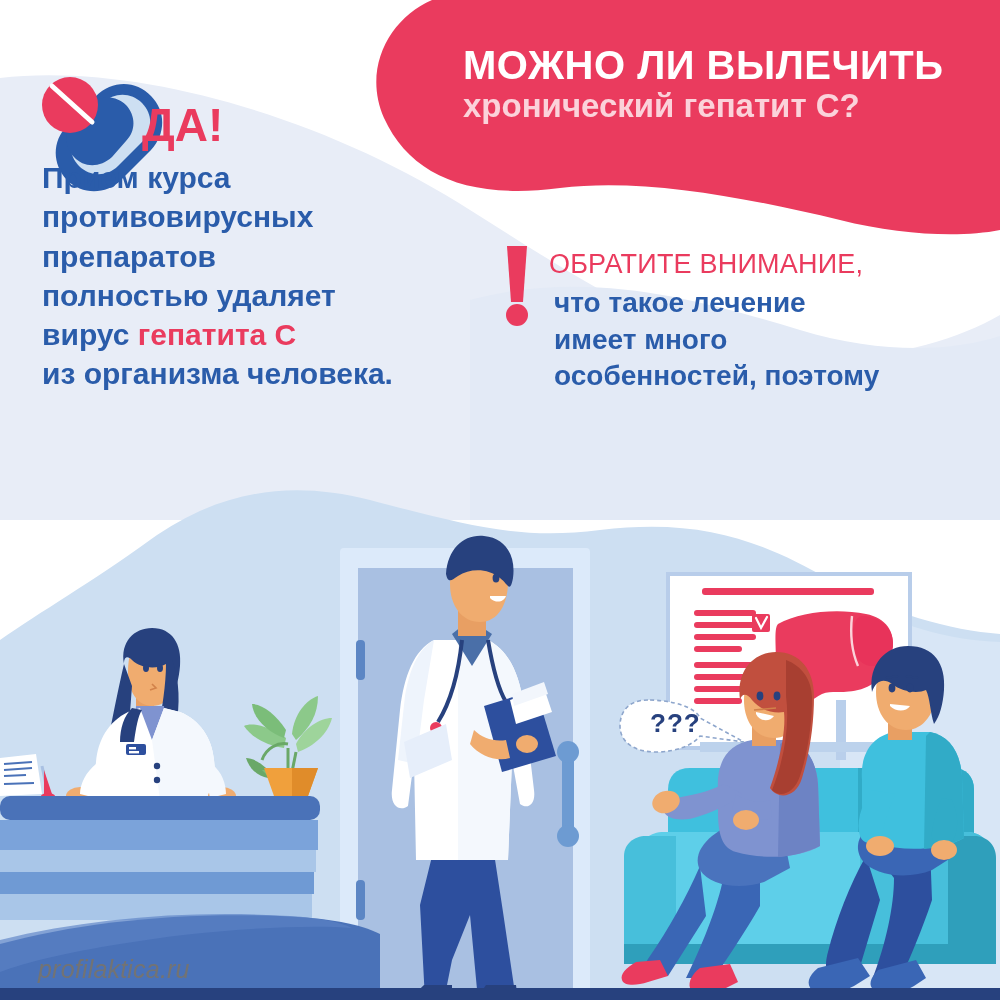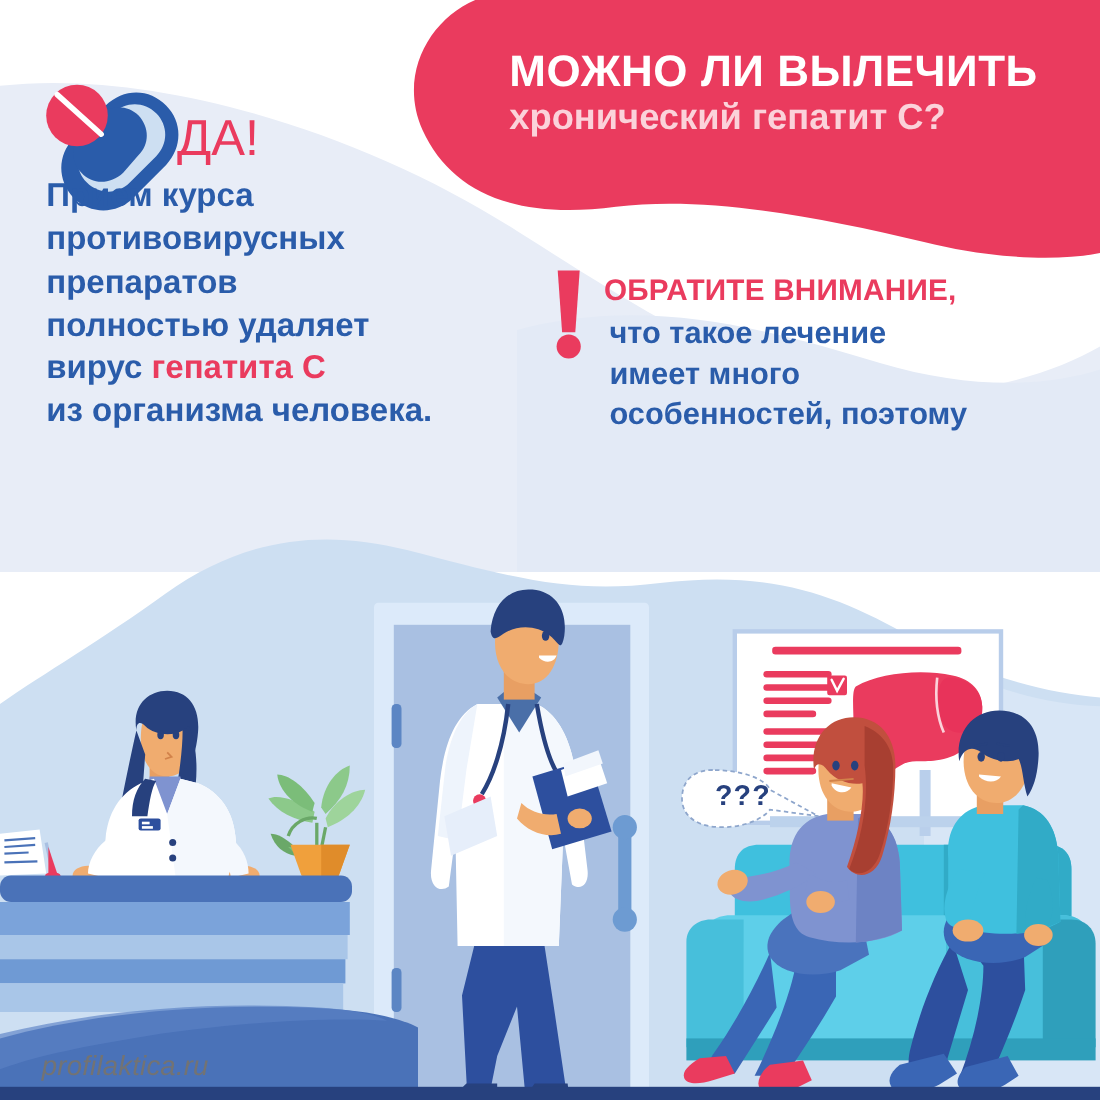--- a/index.html
+++ b/index.html
@@ -7,26 +7,26 @@
   #poster{position:relative;width:1000px;height:1000px;overflow:hidden;background:#ffffff;}
   #poster svg.layer{position:absolute;left:0;top:0;width:1000px;height:1000px;display:block;}
 
   
   .txt{position:absolute;}
 
   #title-block{left:463px;top:44px;width:520px;text-align:left;}
   #title-line1{font-size:40px;font-weight:bold;letter-spacing:.5px;color:#ffffff;line-height:1.06;white-space:nowrap;}
   #title-line2{font-size:33px;font-weight:bold;color:#fbd2da;line-height:1.12;margin-top:2px;white-space:nowrap;}
 
-  #yes-word{left:161px;top:98px;font-size:46px;font-weight:normal;color:#ea3b5e;letter-spacing:0px;}
+  #yes-word{left:142px;top:98px;font-size:46px;font-weight:bold;color:#ea3b5e;letter-spacing:0px;}
 
   #left-body{left:42px;top:158px;width:420px;font-size:30px;font-weight:bold;color:#2a5caa;line-height:1.31;}
   #left-body .hl{color:#ea3b5e;margin-top:44px;}
 
-  #attention-head{left:549px;top:249px;font-size:27px;font-weight:bold;color:#ea3b5e;letter-spacing:.2px;white-space:nowrap;}
+  #attention-head{left:549px;top:249px;font-size:27px;font-weight:normal;color:#ea3b5e;letter-spacing:.2px;white-space:nowrap;}
   #attention-body{left:554px;top:285px;width:430px;font-size:28px;font-weight:bold;color:#2a5caa;line-height:1.305;}
   #attention-body .hl{color:#ea3b5e;}
 
   #watermark{left:38px;top:955px;font-size:25px;color:#737373;letter-spacing:.2px;font-style:italic;}
 
   #bubble-text{left:650px;top:708px;font-size:26px;font-weight:bold;color:#27417e;letter-spacing:1px;}
 </style>
 </head>
 <body>
 

